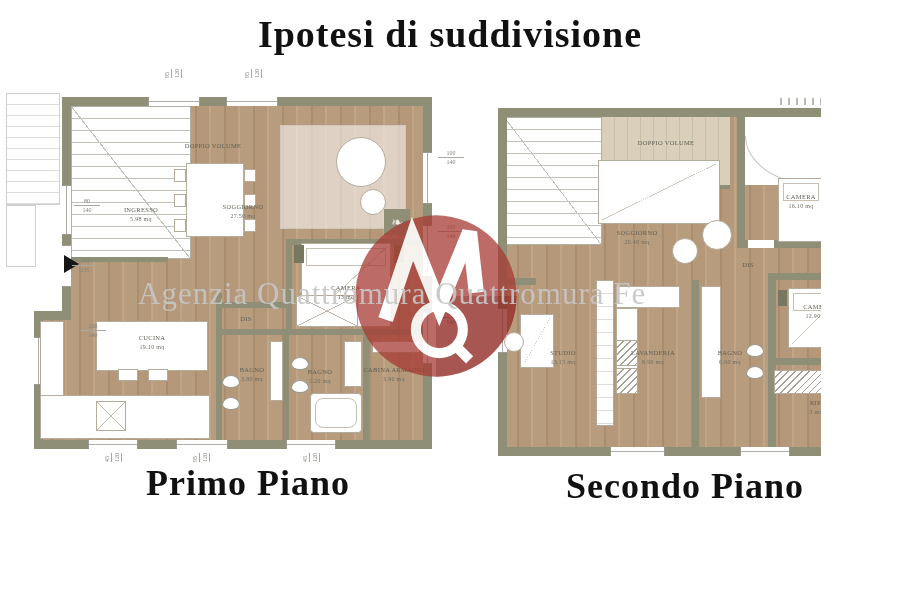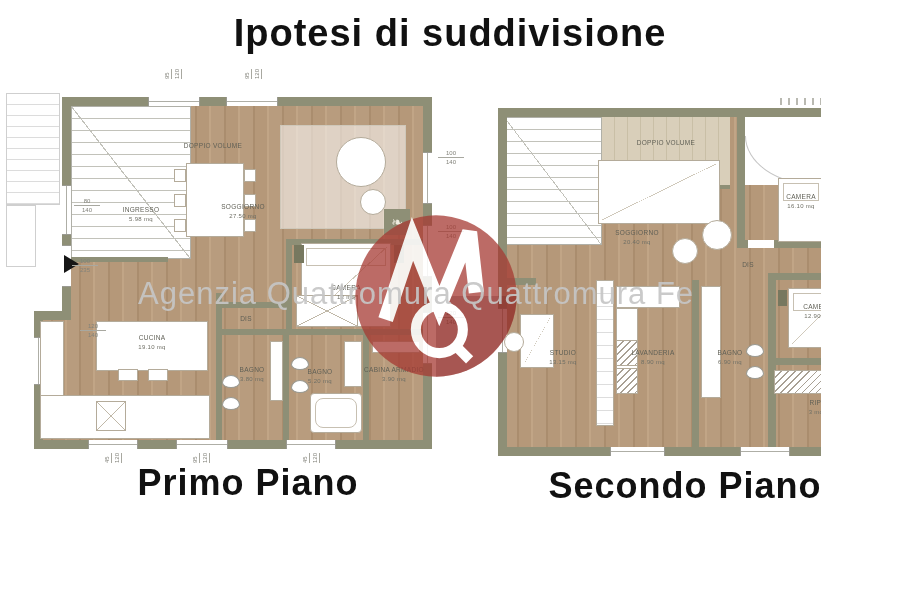--- a/index.html
+++ b/index.html
@@ -1,17 +1,17 @@
 <!DOCTYPE html>
 <html><head>
 <meta charset="utf-8">
 <style>
   html,body{margin:0;padding:0;background:#fff;}
   .canvas{position:relative;width:821px;height:600px;background:#fff;overflow:hidden;
-          font-family:Liberation Sans, sans-serif;}
+          font-family:Liberation Serif, serif;}
   .abs{position:absolute;}
   .title{position:absolute;left:0;top:12px;width:900px;text-align:center;
          font-size:38px;font-weight:bold;color:#111;letter-spacing:1px;z-index:60;}
   .plan{position:absolute;z-index:5;}
   .floor{position:absolute;z-index:1;
      background:repeating-linear-gradient(90deg,#b89c7e 0 13px,#aa8d6e 13px 15px,#b59879 15px 27px,#c1a586 27px 29px);}
   .floor-light{position:absolute;z-index:4;
      background:repeating-linear-gradient(90deg,#d9cfba 0 12px,#c9bfa6 12px 13px);}
   .wall{position:absolute;background:#8e8f76;z-index:10;}
   .win-h{position:absolute;background:#fff;border-left:1px solid #9a9a92;border-right:1px solid #9a9a92;

